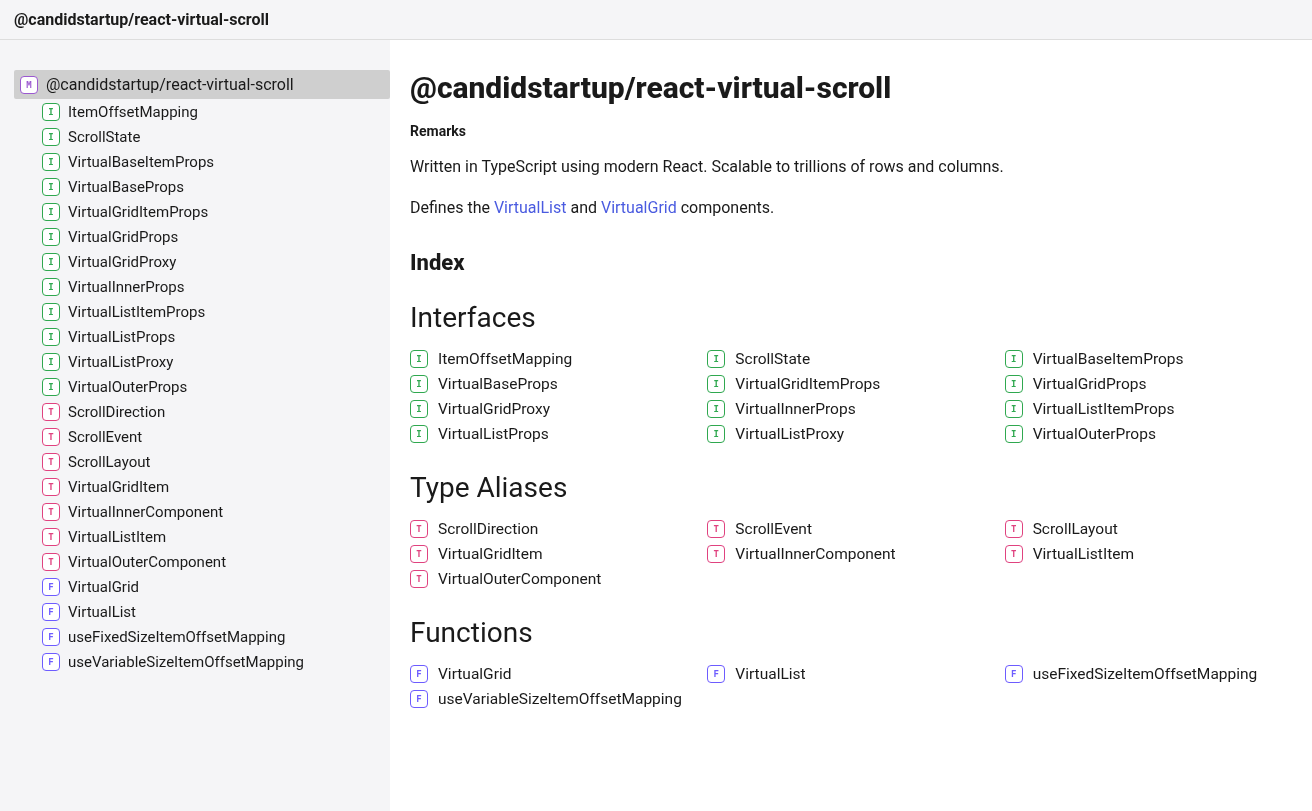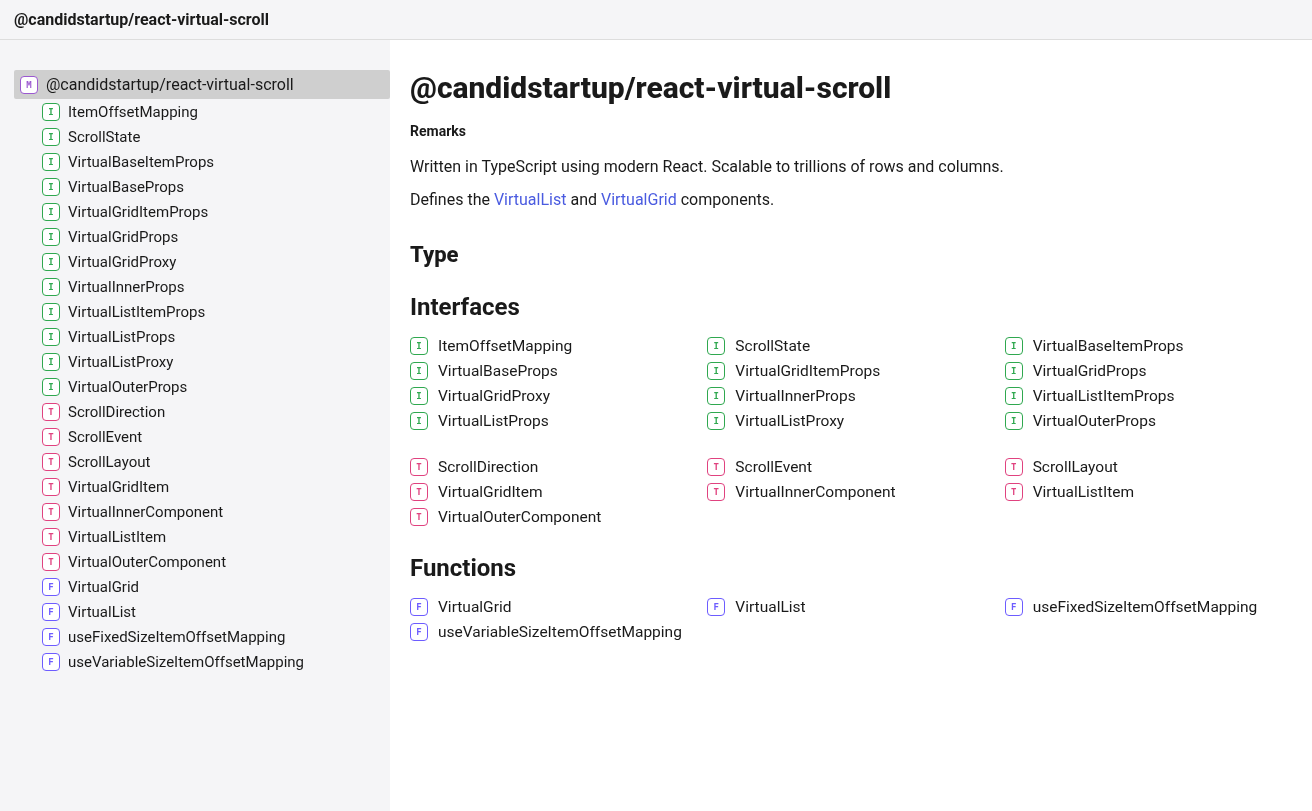--- a/index.html
+++ b/index.html
@@ -81,35 +81,35 @@
     font-size: 16px;
     margin-bottom: 22px;
   }
   .remarks-label {
     font-weight: 700;
     font-size: 14px;
     margin-bottom: 18px;
   }
   .remarks-text {
     font-size: 16px;
-    margin-bottom: 14px;
+    margin-bottom: 22px;
   }
   .defines {
     font-size: 16px;
     margin-bottom: 33px;
   }
   .defines a { color: #4a5be0; text-decoration: none; }
   .index-heading {
     font-size: 22px;
     font-weight: 800;
     margin-bottom: 26px;
   }
   .section-heading {
-    font-size: 24px;
-    font-weight: 700;
+    font-size: 28px;
+    font-weight: 400;
     margin-bottom: 16px;
   }
   .section {
     margin-bottom: 28px;
   }
   .index-grid {
     display: grid;
     grid-template-columns: repeat(3, 1fr);
     column-gap: 10px;
     row-gap: 7px;
@@ -230,21 +230,21 @@
   </aside>
 
   <main class="main">
     <h1>@candidstartup/react-virtual-scroll</h1>
     <p class="remarks-label">Remarks</p>
     <p class="remarks-text">Written in TypeScript using modern React. Scalable to trillions of rows and columns.</p>
     <p class="defines">
       <span>Defines the </span><a href="#">VirtualList</a><span> and </span><a href="#">VirtualGrid</a><span> components.</span>
     </p>
 
-    <h2 class="index-heading">Type</h2>
+    <h2 class="index-heading">Index</h2>
 
     <div class="section">
       <h3 class="section-heading">Interfaces</h3>
       <div class="index-grid" id="grid-interfaces">
           <a class="index-item">
             <span class="kind-icon kind-I">I</span>
             <span>ItemOffsetMapping</span>
           </a>
           <a class="index-item">
             <span class="kind-icon kind-I">I</span>
@@ -287,20 +287,21 @@
             <span>VirtualListProxy</span>
           </a>
           <a class="index-item">
             <span class="kind-icon kind-I">I</span>
             <span>VirtualOuterProps</span>
           </a>
         </div>
     </div>
 
     <div class="section">
+      <h3 class="section-heading">Type Aliases</h3>
       <div class="index-grid" id="grid-type-aliases">
           <a class="index-item">
             <span class="kind-icon kind-T">T</span>
             <span>ScrollDirection</span>
           </a>
           <a class="index-item">
             <span class="kind-icon kind-T">T</span>
             <span>ScrollEvent</span>
           </a>
           <a class="index-item">

